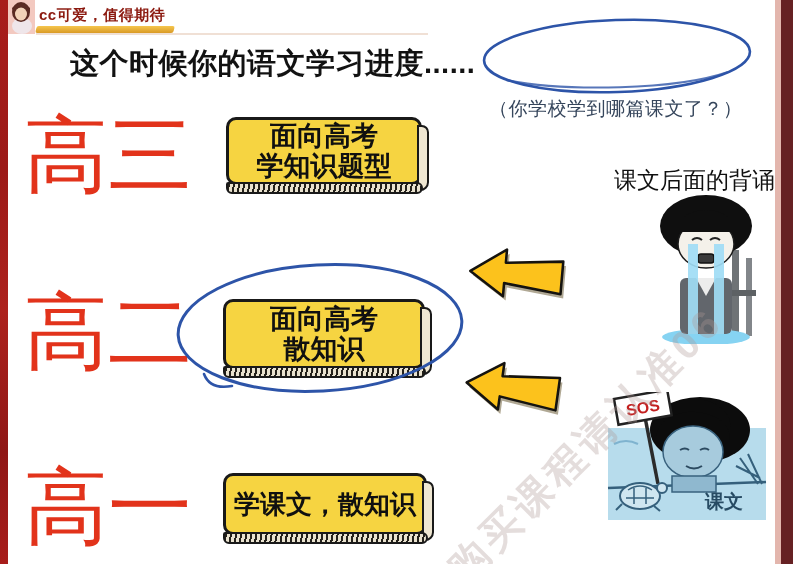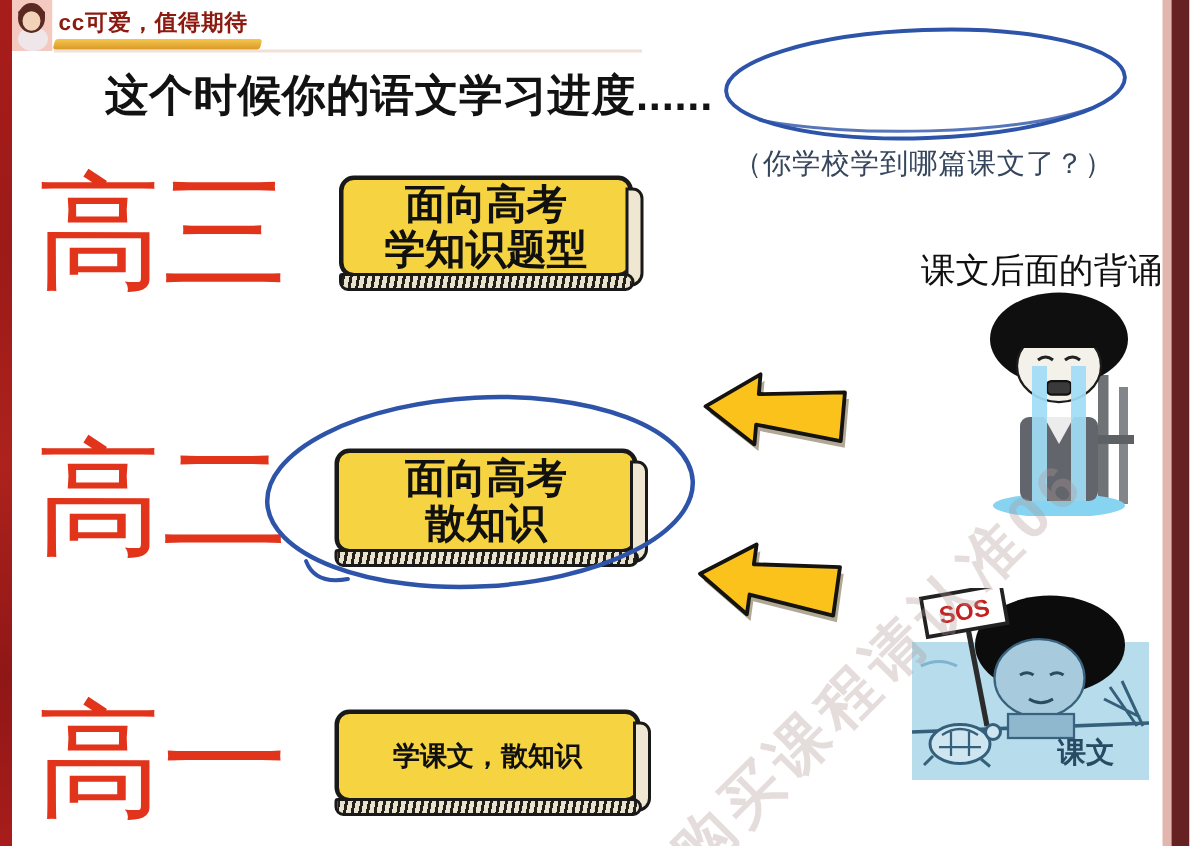--- a/index.html
+++ b/index.html
@@ -35,21 +35,21 @@
     display:flex;flex-direction:column;align-items:center;justify-content:center;z-index:2;}
   .ybox::before{content:"";position:absolute;top:5px;right:-10px;bottom:-9px;width:8px;
     background:#efe7d2;border:2px solid #191919;border-radius:0 9px 11px 4px;z-index:-1;}
   .ybox::after{content:"";position:absolute;left:-3px;right:-4px;bottom:-12px;height:8px;
     border:2px solid #191919;border-radius:3px 8px 8px 8px;
     background:repeating-linear-gradient(100deg,#23201a 0 2px,#e9e2cf 2px 5px);z-index:-1;}
   .box1{left:226px;top:117px;width:190px;height:62px;text-align:center;}
   .box2{left:223px;top:299px;width:196px;height:64px;}
   .box3{left:223px;top:473px;width:198px;height:56px;}
   .bl{font-size:27px;font-weight:800;color:#101010;line-height:30px;white-space:nowrap;}
-  .box3 .bl{font-size:18px;}
+  .box3 .bl{font-size:26px;}
 
   .ellipse2{position:absolute;left:168px;top:256px;width:302px;height:148px;z-index:3;}
 
   
   .arrow{position:absolute;width:102px;height:58px;z-index:2;}
   .arrow1{left:466px;top:247px;transform:rotate(5deg);}
   .arrow2{left:462px;top:361px;transform:rotate(8deg);}
 
   
   .meme-caption1{position:absolute;left:614px;top:168px;font-size:23px;font-weight:400;color:#101010;line-height:24px;white-space:nowrap;}

